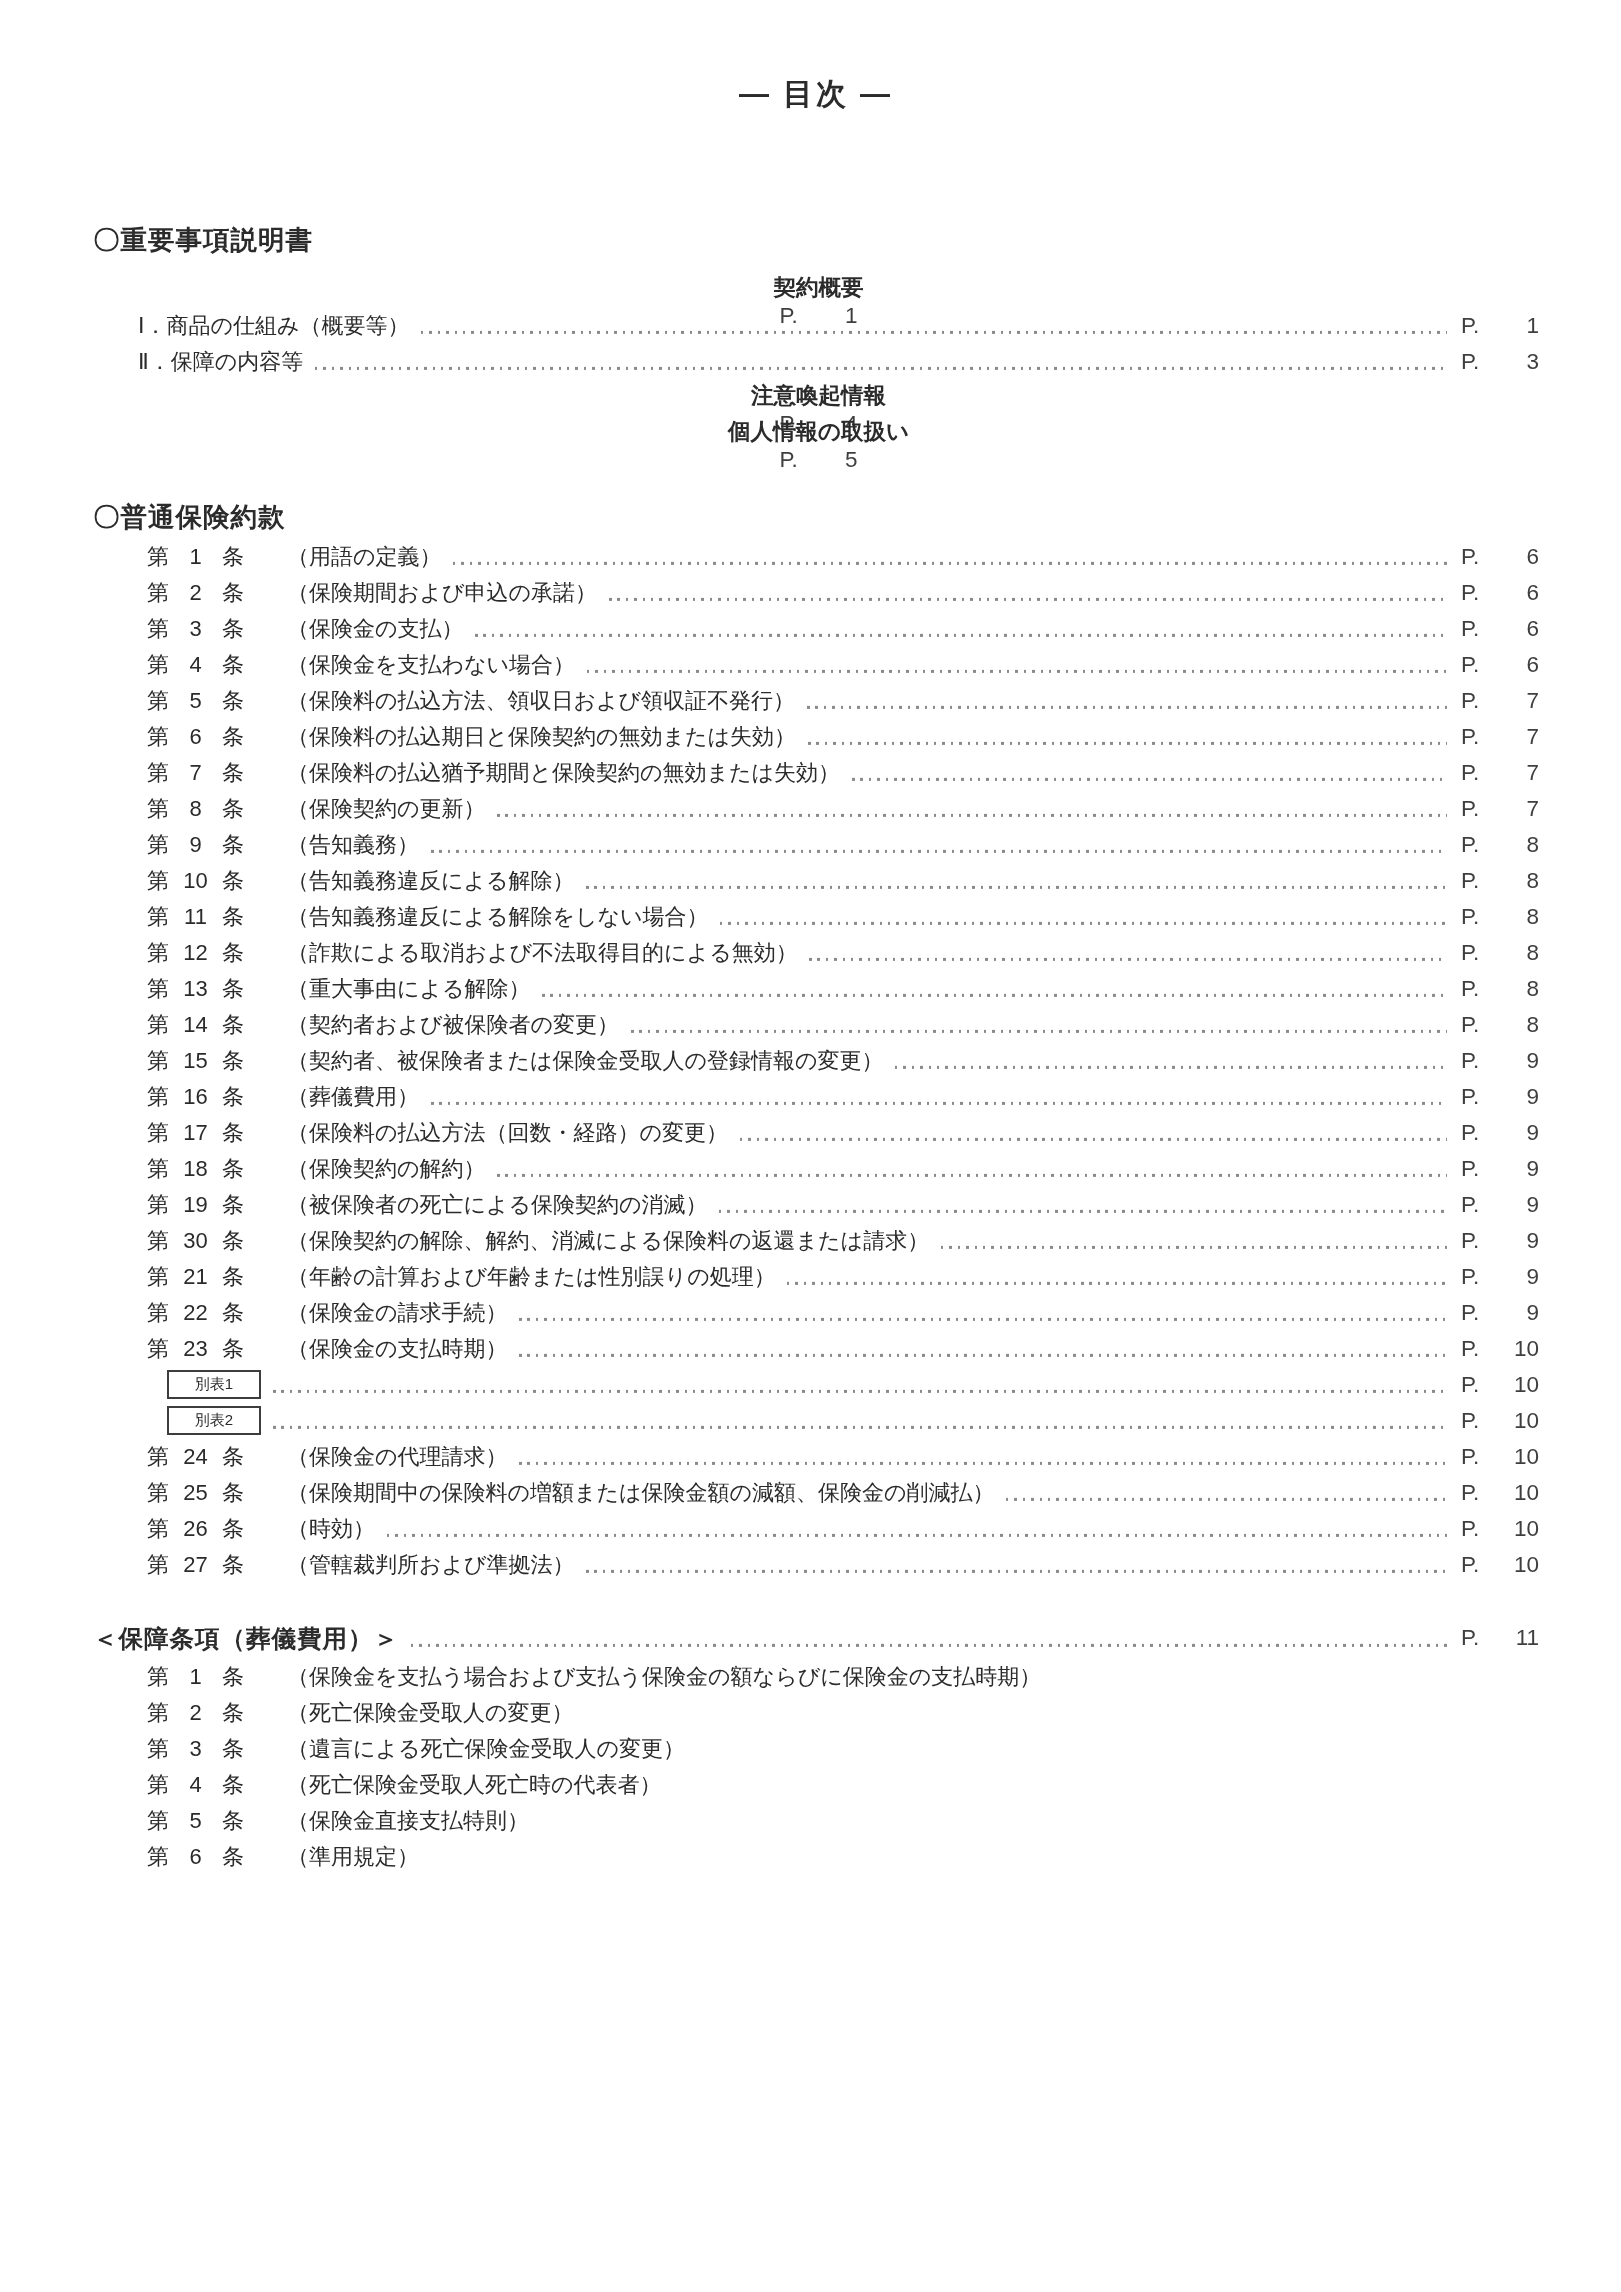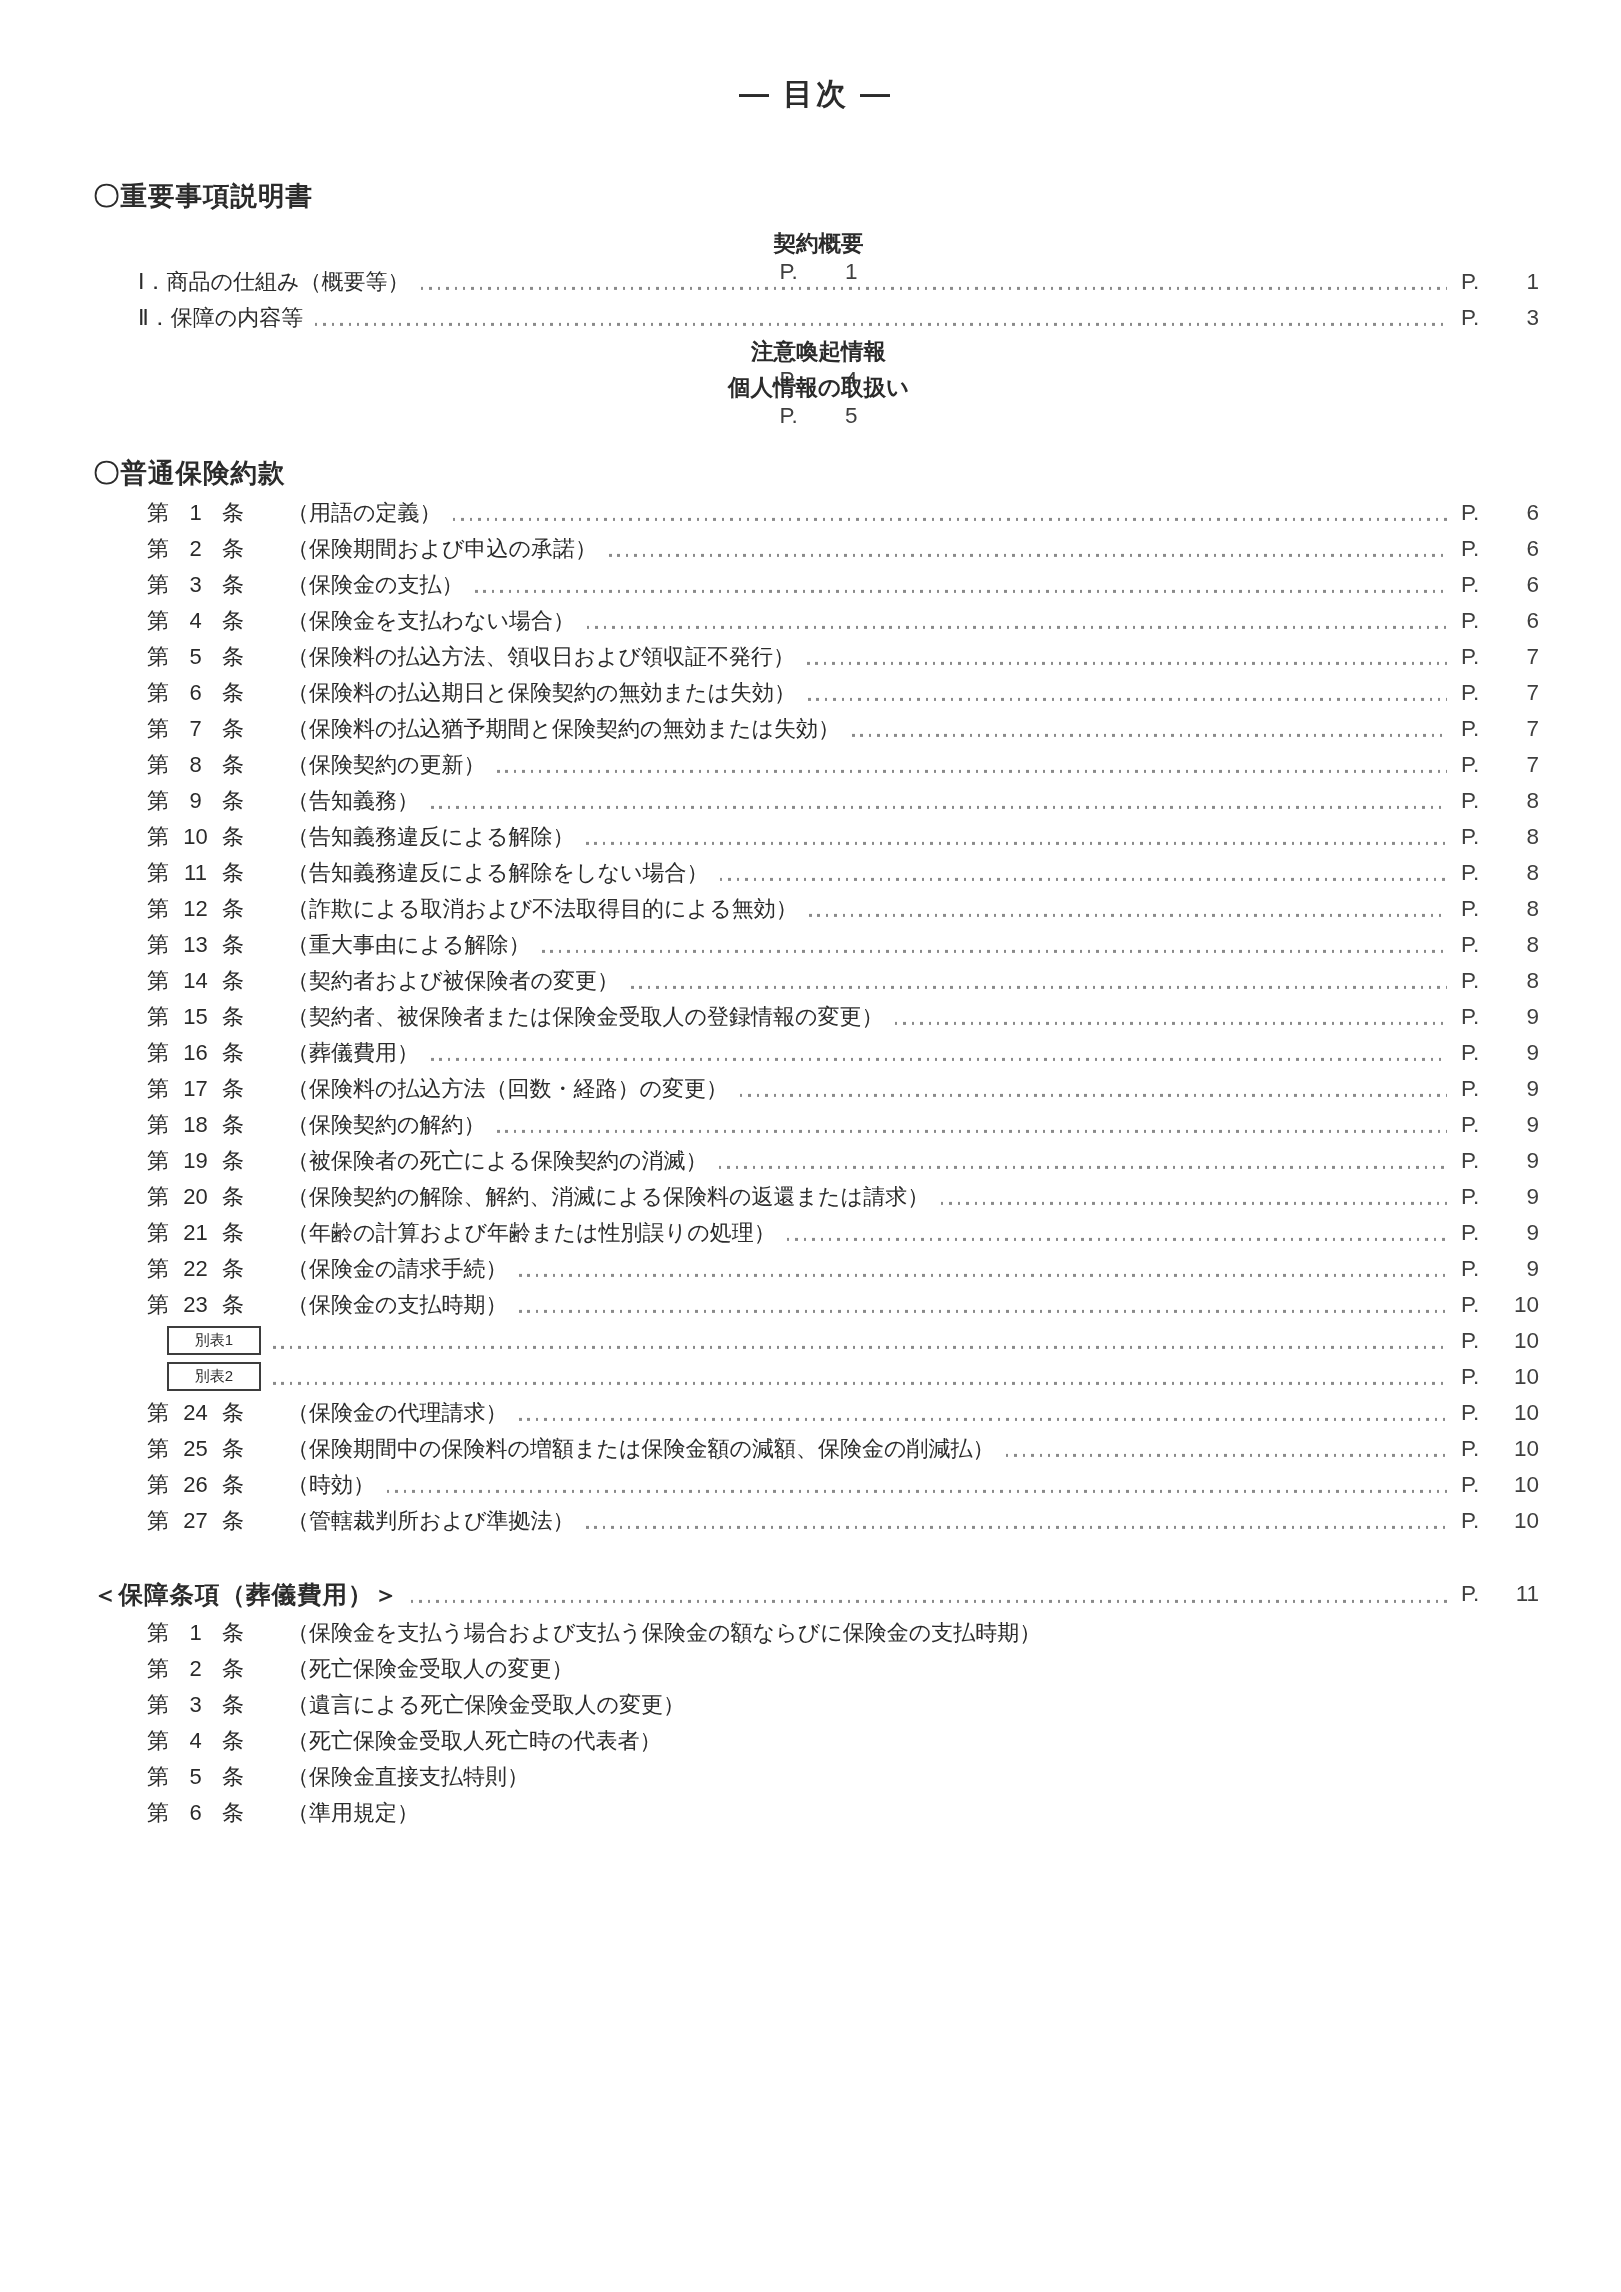--- a/index.html
+++ b/index.html
@@ -4,21 +4,21 @@
 <style>
   html,body{margin:0;padding:0;}
   body{
     width:1621px;height:2293px;background:#ffffff;
     font-family:"Liberation Sans","DejaVu Sans",sans-serif;
     color:#2b2b2b;
   }
   .page{box-sizing:border-box;width:100%;height:100%;padding:76px 82px 0 93px;overflow:hidden;}
   .doc-title{height:35px;line-height:35px;text-align:center;font-size:30px;font-weight:600;letter-spacing:2.9px;}
   .sec-heading{height:35px;line-height:35px;font-size:26.5px;font-weight:bold;margin:48px 0 0 0;letter-spacing:1px;}
-  .sec-heading.first{margin-top:68px;}
+  .sec-heading.first{margin-top:112px;}
   .subsec-row{display:flex;align-items:center;height:35px;margin-top:13.7px;}
   .subsec-row.leader-row{margin-top:38px;}
   .subsec-heading{font-size:24.5px;font-weight:bold;white-space:nowrap;letter-spacing:1px;}
   .rows.sec1{margin-top:13.7px;}
   .rows.sub{margin-top:3.9px;}
   .row{display:flex;align-items:center;height:36px;font-size:22px;}
   .row.ind0{padding-left:4.9px;flex-direction:column;}
   .row.ind1{padding-left:45px;}
   .row.art{padding-left:54px;}
   .row.bx{padding-left:56px;}
@@ -329,21 +329,21 @@
           </span>
           <span class="leader"></span>
           <span class="pagenum">
             <span class="pp">P.</span>
             <span class="pn">9</span>
           </span>
         </div>
         <div class="row art">
           <span class="article-label">
             <span class="a-k">第</span>
-            <span class="a-no">20</span>
+            <span class="a-no">30</span>
             <span class="a-k">条</span>
             <span class="a-title">（保険契約の解除、解約、消滅による保険料の返還または請求）</span>
           </span>
           <span class="leader"></span>
           <span class="pagenum">
             <span class="pp">P.</span>
             <span class="pn">9</span>
           </span>
         </div>
         <div class="row art">

